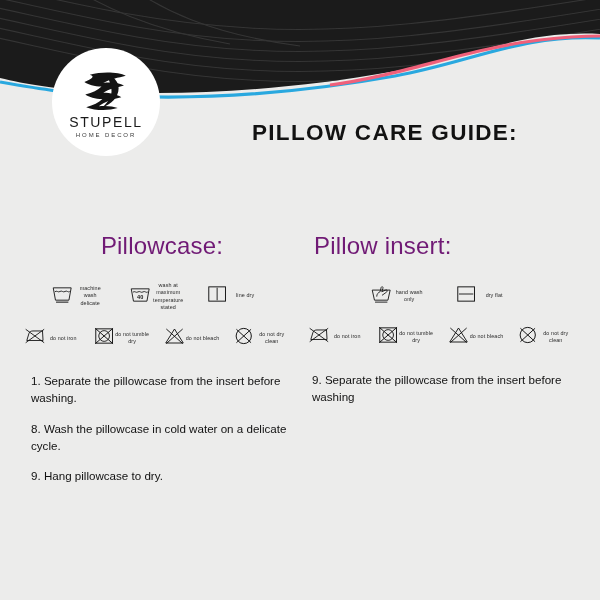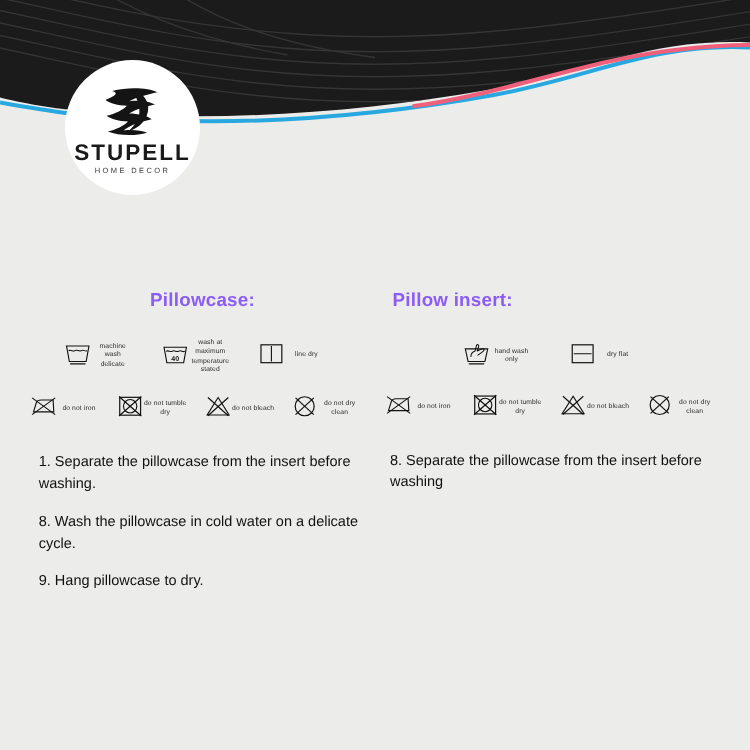--- a/index.html
+++ b/index.html
@@ -51,23 +51,23 @@
     justify-content: center;
     box-sizing: border-box;
   }
   .logo-mark {
     width: 54px;
     height: 42px;
     margin-top: 4px;
   }
   .logo-name {
     font-family: "Liberation Sans", sans-serif;
-    font-size: 18px;
+    font-size: 14px;
     letter-spacing: 1.6px;
-    font-weight: 700;
+    font-weight: 400;
     color: #1a1a1a;
     margin-top: 3px;
     line-height: 1;
   }
   .logo-sub {
     font-family: "Liberation Sans", sans-serif;
     font-size: 6px;
     letter-spacing: 1.9px;
     color: #3a3a3a;
     margin-top: 3px;
@@ -89,23 +89,23 @@
   
   .col {
     position: absolute;
     top: 232px;
     width: 262px;
   }
   .col-left { left: 26px; }
   .col-right { left: 310px; }
 
   .col-title {
-    font-size: 15px;
-    font-weight: 700;
-    color: #8b5cf6;
+    font-size: 24px;
+    font-weight: 400;
+    color: #701a75;
     letter-spacing: 0.2px;
     margin: 0 0 18px 0;
     text-align: center;
   }
   .col-left .col-title { text-align: center; padding-left: 10px;}
   .col-right .col-title { text-align: left; padding-left: 4px;}
 
   
   .sym-row {
     display: flex;
@@ -181,20 +181,21 @@
 
   <div class="logo-circle">
     <svg class="logo-mark" viewBox="0 0 60 46" xmlns="http://www.w3.org/2000/svg">
       <path d="M12,5 C26,1 44,2 52,6 C44,8 34,10 27,14 C36,13 45,14 50,17 C42,19 33,21 27,25 C35,25 43,27 47,30 C38,32 28,35 22,40 C30,39 38,40 43,42 C33,45 18,45 8,41 C16,39 22,36 26,32 C18,32 11,30 7,27 C15,25 21,22 25,18 C17,18 10,16 6,13 C13,10 19,7 12,5 Z" fill="#141414"></path>
       <path d="M30,4 C38,6 44,12 44,20 C44,30 36,38 26,41 C33,35 37,28 36,21 C35,13 32,8 30,4 Z" fill="#141414"></path>
     </svg>
     <div class="logo-name">STUPELL</div>
     <div class="logo-sub">HOME DECOR</div>
   </div>
 
+  <div class="main-title">PILLOW CARE GUIDE:</div>
 
   <div class="col col-left">
     <div class="col-title">Pillowcase:</div>
 
     <div class="sym-row row1">
       <div class="sym">
         <svg width="40" height="32" viewBox="0 0 40 32" xmlns="http://www.w3.org/2000/svg">
           <path d="M4,5 H36 L32,27 H8 Z" fill="none" stroke="#111" stroke-width="1.6"></path>
           <path d="M7,12 C10,9 13,14 16,11.5 C19,9 22,14 25,11.5 C28,9 31,14 33.4,11.6" fill="none" stroke="#111" stroke-width="1.5"></path>
           <line x1="9" y1="30.5" x2="31" y2="30.5" stroke="#111" stroke-width="1.8"></line>
@@ -316,17 +317,17 @@
         <svg width="32" height="30" viewBox="0 0 32 30" xmlns="http://www.w3.org/2000/svg">
           <circle cx="16" cy="15" r="12.5" fill="none" stroke="#111" stroke-width="1.6"></circle>
           <line x1="4" y1="26" x2="28" y2="4" stroke="#111" stroke-width="1.6"></line>
           <line x1="4" y1="4" x2="28" y2="26" stroke="#111" stroke-width="1.6"></line>
         </svg>
         <div class="sym-cap">do not dry clean</div>
       </div>
     </div>
 
     <div class="steps">
-      <div class="step">8. Separate the pillowcase from the insert before washing</div>
+      <div class="step">9. Separate the pillowcase from the insert before washing</div>
     </div>
   </div>
 
 </div>
 
 </body></html>

